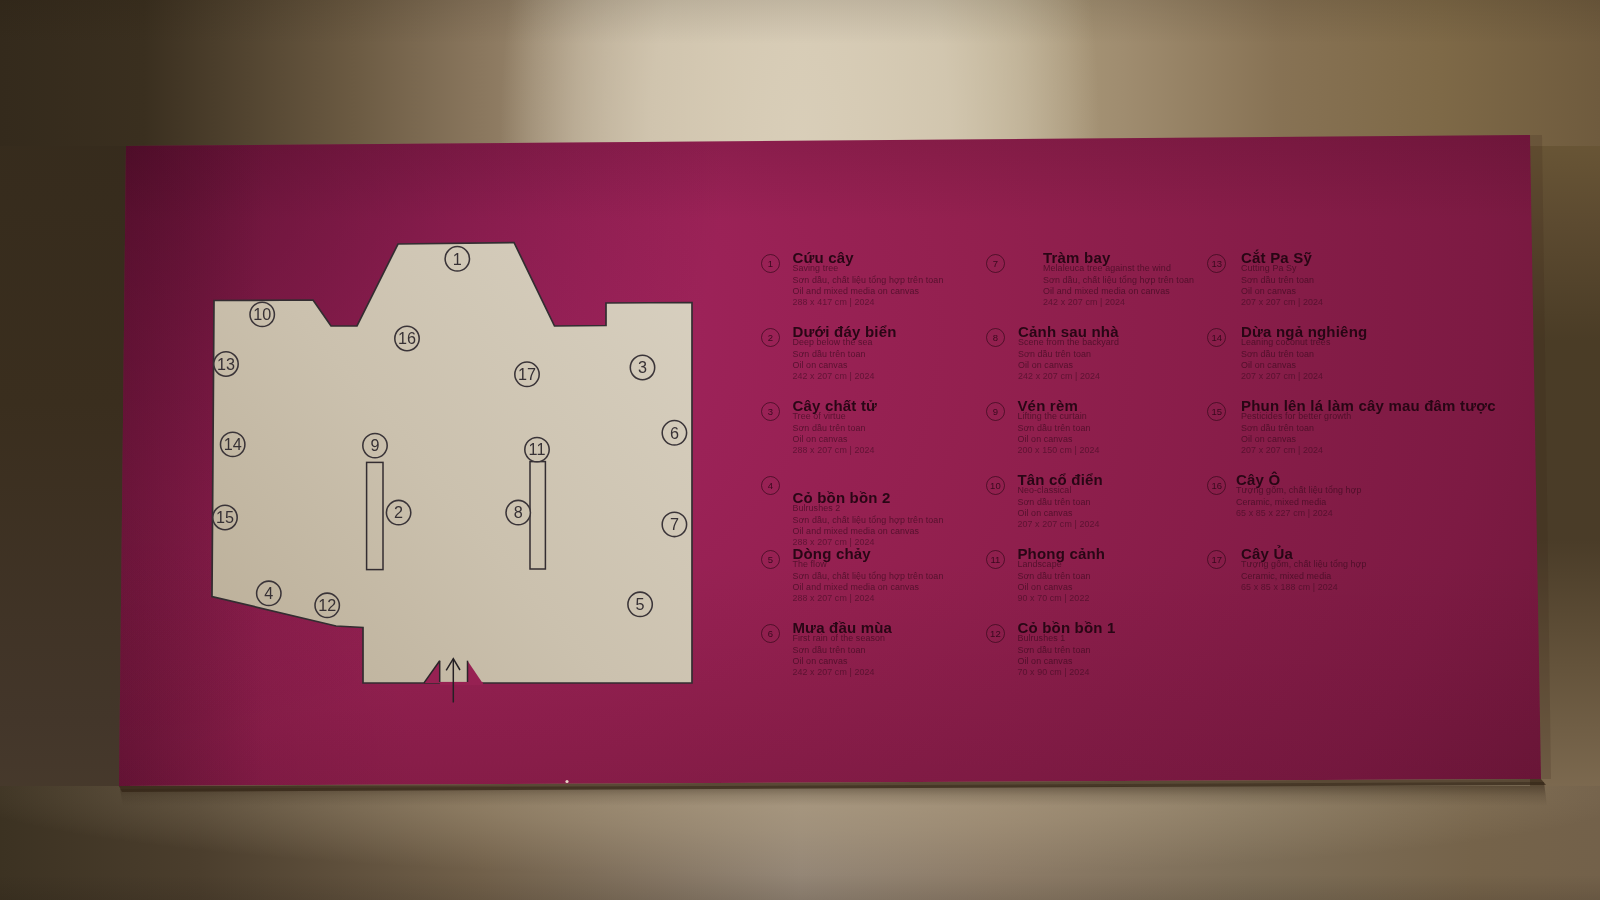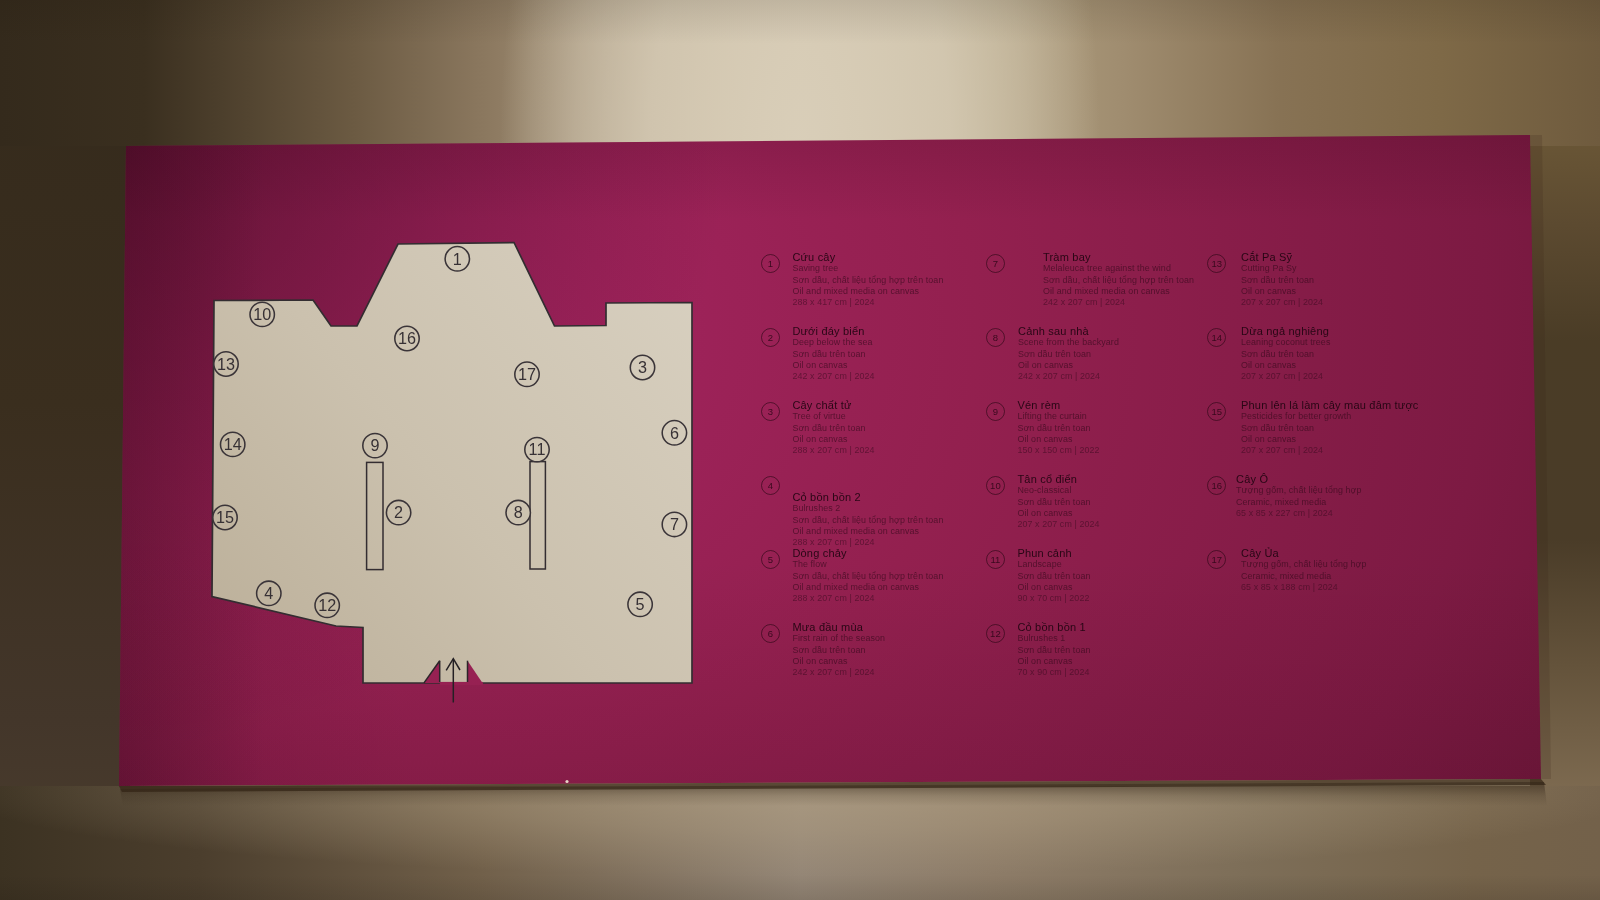--- a/index.html
+++ b/index.html
@@ -11,21 +11,21 @@
 #wt{position:absolute;left:0;top:0;width:1600px;height:146px;background:
  linear-gradient(180deg, rgba(28,20,10,0.12) 0%, rgba(28,20,10,0) 30%),
  radial-gradient(ellipse 300px 600px at 800px 146px, rgba(219,209,189,0.9) 0%, rgba(219,209,189,0.75) 50%, rgba(219,209,189,0.45) 75%, rgba(219,209,189,0.2) 90%, rgba(219,209,189,0) 100%),
  linear-gradient(90deg,#342a1c 0%,#3a2f1f 9%,#6b5a42 22%,#8a775e 30%,#a7967c 38%,#b9a787 45%,#c3b190 50%,#bcab8a 55%,#b0a07f 62%,#a08d70 70%,#877254 80%,#7e6947 90%,#6f5b3e 100%);}
 #wb{position:absolute;left:0;top:786px;width:1600px;height:114px;background:
  linear-gradient(180deg, rgba(20,14,8,0) 78%, rgba(20,14,8,0.12) 100%),
  radial-gradient(ellipse 900px 95px at 800px 0px, rgba(182,164,134,0.62) 0%, rgba(182,164,134,0.38) 45%, rgba(182,164,134,0) 95%),
  linear-gradient(90deg,#3c3222 0%,#4b3e2d 12.5%,#71604a 30%,#948676 50%,#8d7c68 62%,#7d6e58 78%,#75634a 92%,#73614a 100%);}
 svg{position:absolute;left:0;top:0}
 .e{position:absolute;font-size:8.9px;line-height:11.35px;color:rgba(46,8,24,0.62);letter-spacing:0.1px;white-space:nowrap}
-.e .t{font-weight:normal;font-size:11px;color:rgba(32,4,16,0.92);letter-spacing:0.2px}
+.e .t{font-weight:bold;font-size:15px;color:rgba(32,4,16,0.92);letter-spacing:0.2px}
 .e .i{}
 .e .d{color:rgba(46,8,24,0.52)}
 .lc{position:absolute;width:19.4px;height:19.4px;border:1.1px solid rgba(40,6,20,0.62);border-radius:50%;
  box-sizing:border-box;text-align:center;font-size:9.5px;line-height:17px;color:rgba(35,4,17,0.8)}
 .pn{font-size:16.2px;fill:#373135;text-anchor:middle;font-family:"Liberation Sans",sans-serif}
 </style></head>
 <body>
 <div id="scene">
 <div id="wl"></div>
     <div id="wr"></div>
@@ -195,33 +195,33 @@
       <div>Sơn dầu trên toan</div>
       <div>Oil on canvas</div>
       <div class="d">242 x 207 cm | 2024</div>
     </div>
 <div class="lc" style="left:985.7px;top:402.0px">9</div>
 <div class="e" style="left:1017.4px;top:400.0px">
       <div class="t">Vén rèm</div>
       <div class="i">Lifting the curtain</div>
       <div>Sơn dầu trên toan</div>
       <div>Oil on canvas</div>
-      <div class="d">150 x 150 cm | 2022</div>
+      <div class="d">200 x 150 cm | 2024</div>
     </div>
 <div class="lc" style="left:985.7px;top:476.0px">10</div>
 <div class="e" style="left:1017.4px;top:474.0px">
       <div class="t">Tân cổ điển</div>
       <div class="i">Neo-classical</div>
       <div>Sơn dầu trên toan</div>
       <div>Oil on canvas</div>
       <div class="d">207 x 207 cm | 2024</div>
     </div>
 <div class="lc" style="left:985.7px;top:550.0px">11</div>
 <div class="e" style="left:1017.4px;top:548.0px">
-      <div class="t">Phun cảnh</div>
+      <div class="t">Phong cảnh</div>
       <div class="i">Landscape</div>
       <div>Sơn dầu trên toan</div>
       <div>Oil on canvas</div>
       <div class="d">90 x 70 cm | 2022</div>
     </div>
 <div class="lc" style="left:985.7px;top:624.0px">12</div>
 <div class="e" style="left:1017.4px;top:622.0px">
       <div class="t">Cỏ bồn bồn 1</div>
       <div class="i">Bulrushes 1</div>
       <div>Sơn dầu trên toan</div>

